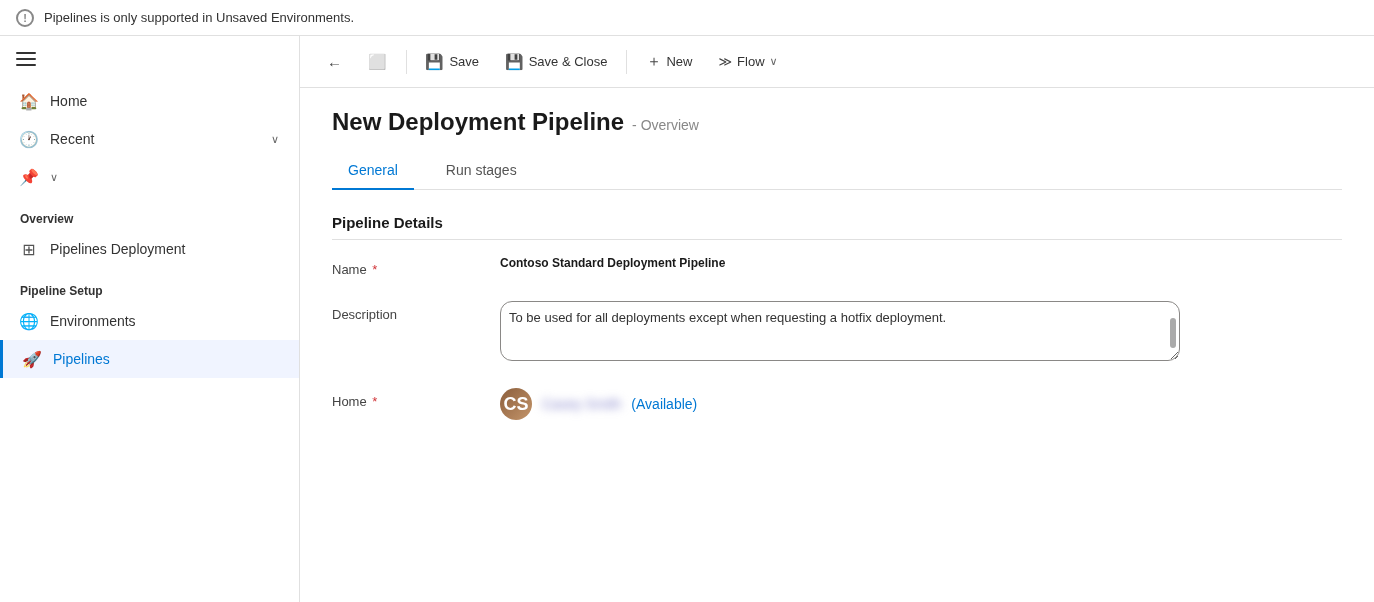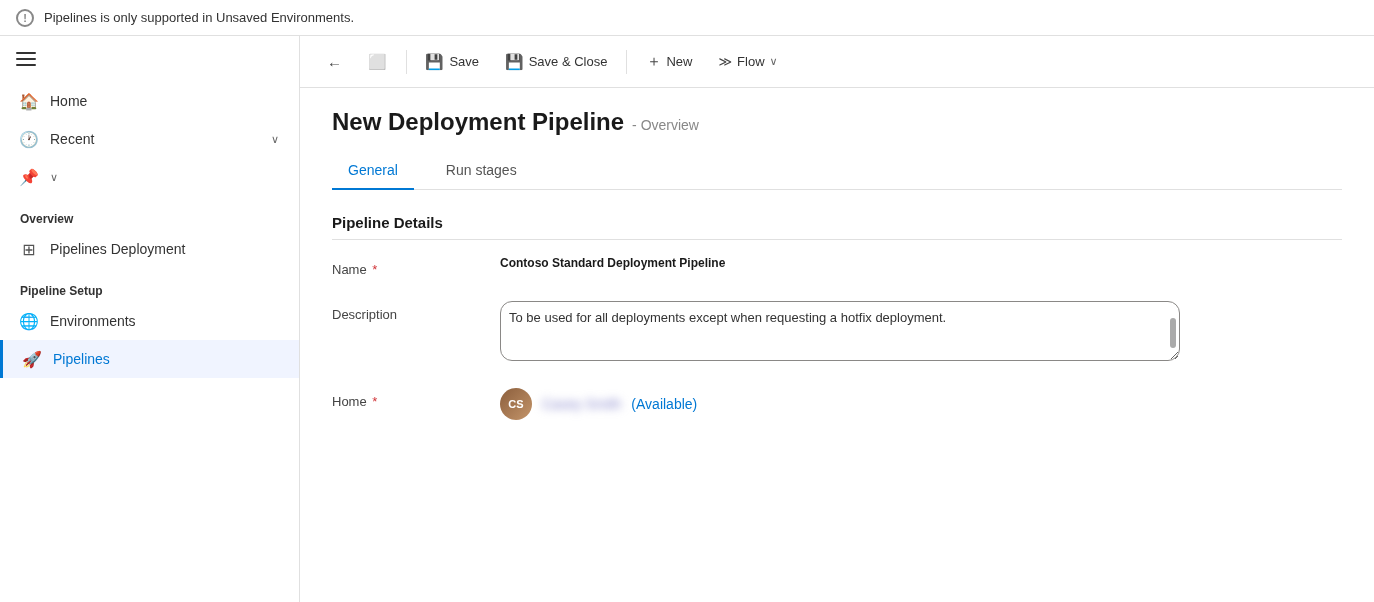--- a/index.html
+++ b/index.html
@@ -240,21 +240,21 @@
     .owner-row {
       display: flex;
       align-items: center;
       gap: 10px;
     }
     .avatar {
       width: 32px; height: 32px;
       border-radius: 50%;
       background: linear-gradient(135deg, #8B5E3C, #C4956A);
       display: flex; align-items: center; justify-content: center;
-      color: #fff; font-size: 11px; font-weight: 600; text-align: center;
+      color: #fff; font-size: 18px; font-weight: 600; text-align: center;
     }
     .owner-name {
       font-size: 14px;
       color: #8888cc;
       filter: blur(4px);
     }
     .owner-status {
       font-size: 14px;
       color: #0078d4;
       font-weight: 500;

